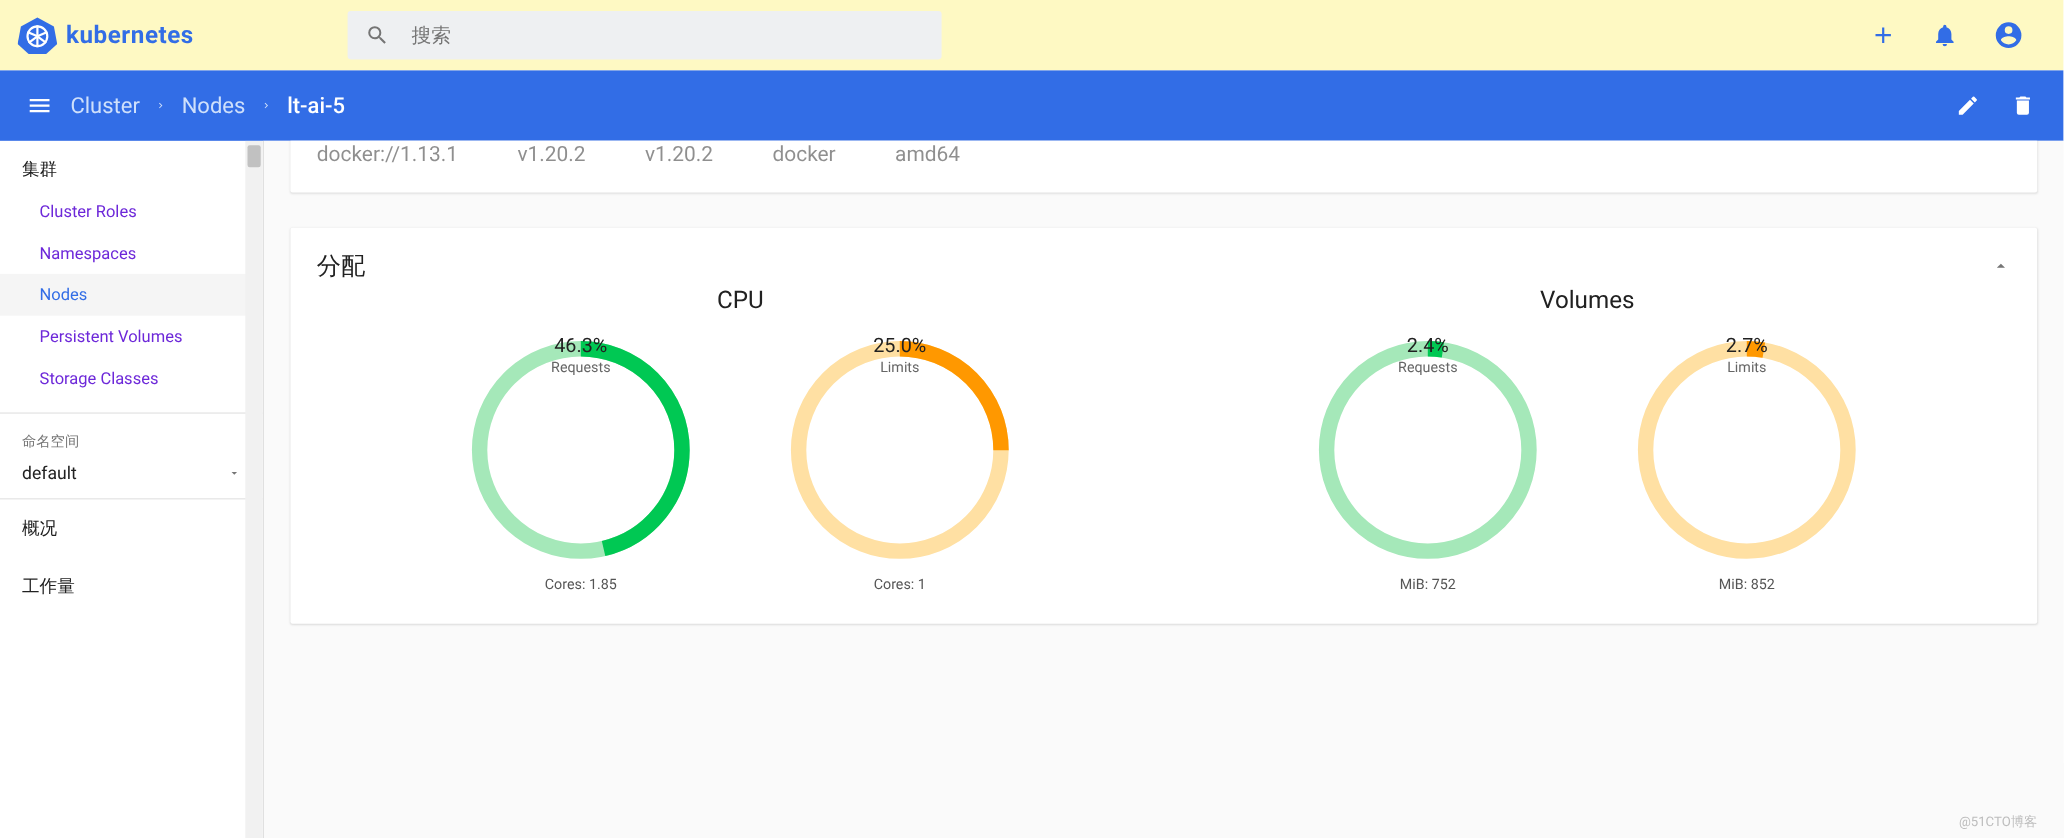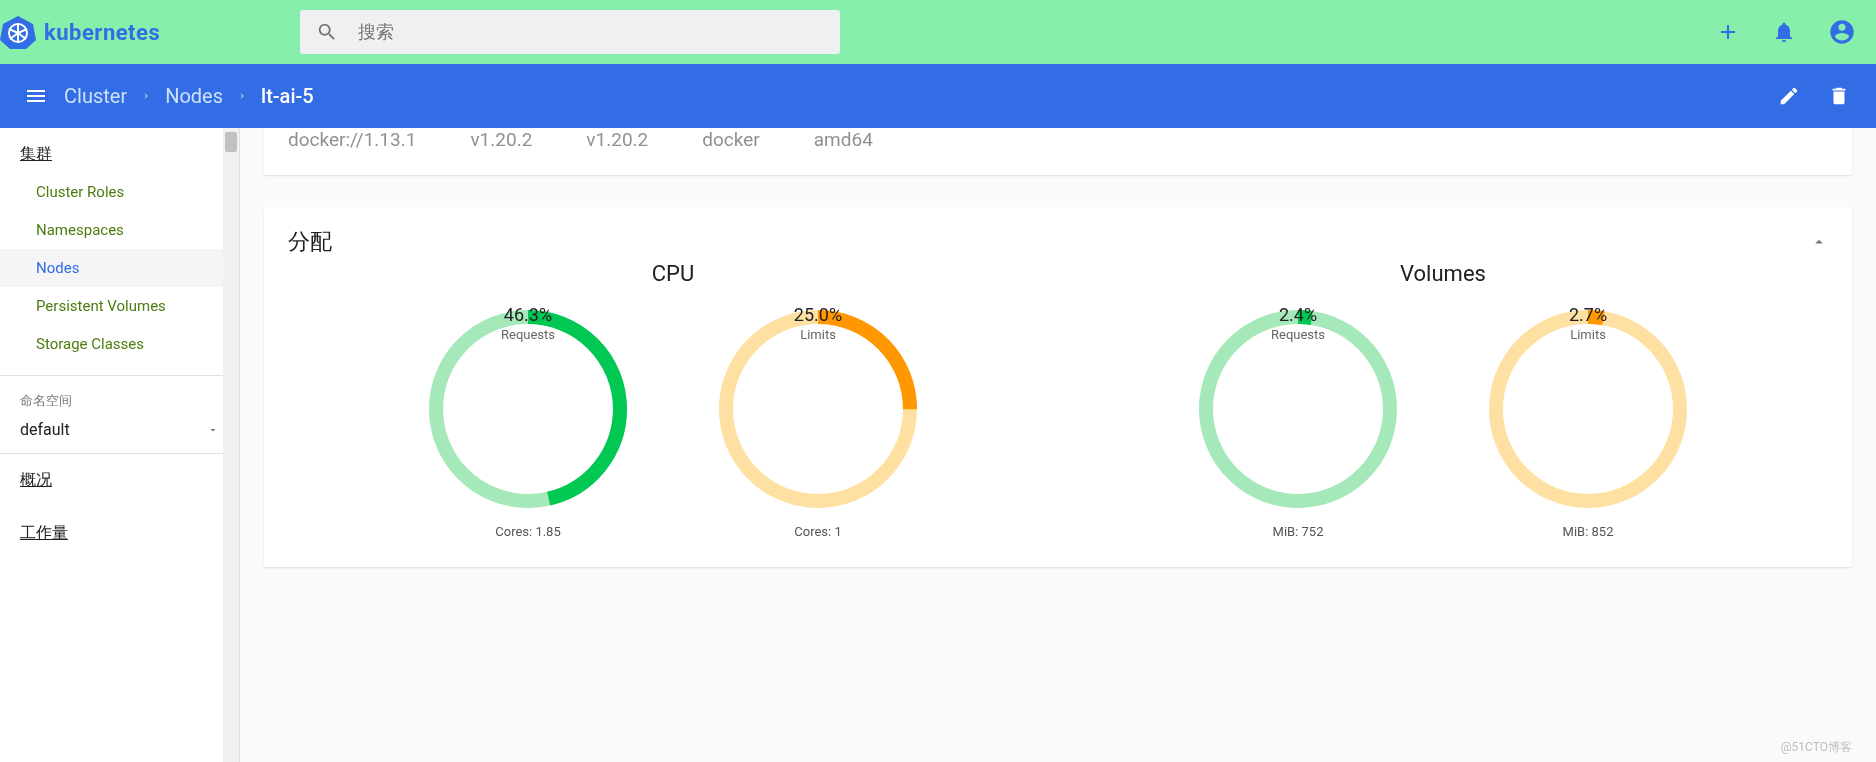--- a/index.html
+++ b/index.html
@@ -1,19 +1,19 @@
 <!DOCTYPE html>
 <html><head>
 <meta charset="utf-8">
 <style>
   * { box-sizing: border-box; margin: 0; padding: 0; }
   body { font-family: Roboto, "Helvetica Neue", Arial, sans-serif; background: #fff; color: #212121; font-size: 14px; }
 
   
-  .topbar { display: flex; align-items: center; height: 64px; padding: 0 0; background: #86efac; }
+  .topbar { display: flex; align-items: center; height: 64px; padding: 0 16px; background: #fef9c3; }
   .logo-wrap { display: flex; align-items: center; gap: 8px; min-width: 300px; }
   .logo-icon { width: 36px; height: 36px; }
   .logo-text { font-size: 22px; font-weight: 700; color: #326de6; letter-spacing: 0.5px; }
   .searchbox { flex: 0 0 540px; display: flex; align-items: center; height: 44px; background: #eef0f2; border-radius: 3px; padding: 0 16px; gap: 20px; color: #757575; font-size: 18px; }
   .topbar-spacer { flex: 1; }
   .topbar-actions { display: flex; align-items: center; gap: 32px; padding-right: 20px; }
   .top-icon { color: #326de6; cursor: pointer; }
 
   
   .crumbbar { display: flex; align-items: center; height: 64px; background: #326de6; color: #fff; padding: 0 16px; }
@@ -21,22 +21,22 @@
   .crumbs { display: flex; align-items: center; gap: 14px; font-size: 20px; margin-left: 8px; }
   .crumb-link { color: #cfe0fb; cursor: pointer; }
   .crumb-sep { color: #cfe0fb; }
   .crumb-current { color: #fff; font-weight: 500; }
   .crumbbar-spacer { flex: 1; }
   .crumbbar-actions { display: flex; align-items: center; gap: 28px; padding-right: 10px; }
 
   
   .layout { display: flex; height: calc(100vh - 128px); min-height: 630px; }
   .sidebar { width: 240px; border-right: 1px solid #e0e0e0; overflow-y: auto; position: relative; }
-  .side-group-title { padding: 16px 20px 8px; font-size: 16px; color: #212121; text-decoration: underline; }
-  .side-item { padding: 10px 20px 10px 36px; font-size: 15px; color: #4d7c0f; cursor: pointer; }
+  .side-group-title { padding: 16px 20px 8px; font-size: 16px; color: #212121; }
+  .side-item { padding: 10px 20px 10px 36px; font-size: 15px; color: #6d28d9; cursor: pointer; }
   .side-item.active { color: #326de6; background: #f5f5f5; }
   .side-divider { border-top: 1px solid #e0e0e0; margin: 12px 0 0; }
   .side-sub { padding: 16px 20px 4px; font-size: 13px; color: #757575; }
   .ns-select { display:flex; align-items:center; justify-content:space-between; padding: 6px 20px 14px; font-size:16px; border-bottom:1px solid #e0e0e0; cursor:pointer;}
   .scroll-edge { position:absolute; right:0; top:0; bottom:0; width:16px; background:#f1f1f1;}
   .scroll-thumb { position:absolute; right:2px; top:4px; width:12px; height:20px; background:#c1c1c1; border-radius:2px;}
 
   .content { flex: 1; padding: 0 24px 24px; background: #fafafa; overflow-y:auto;}
 
   .info-strip { margin-top: -6px; background:#fff; border-radius:2px; box-shadow:0 1px 2px rgba(0,0,0,.1); padding: 6px 24px 24px; color:#212121;}

